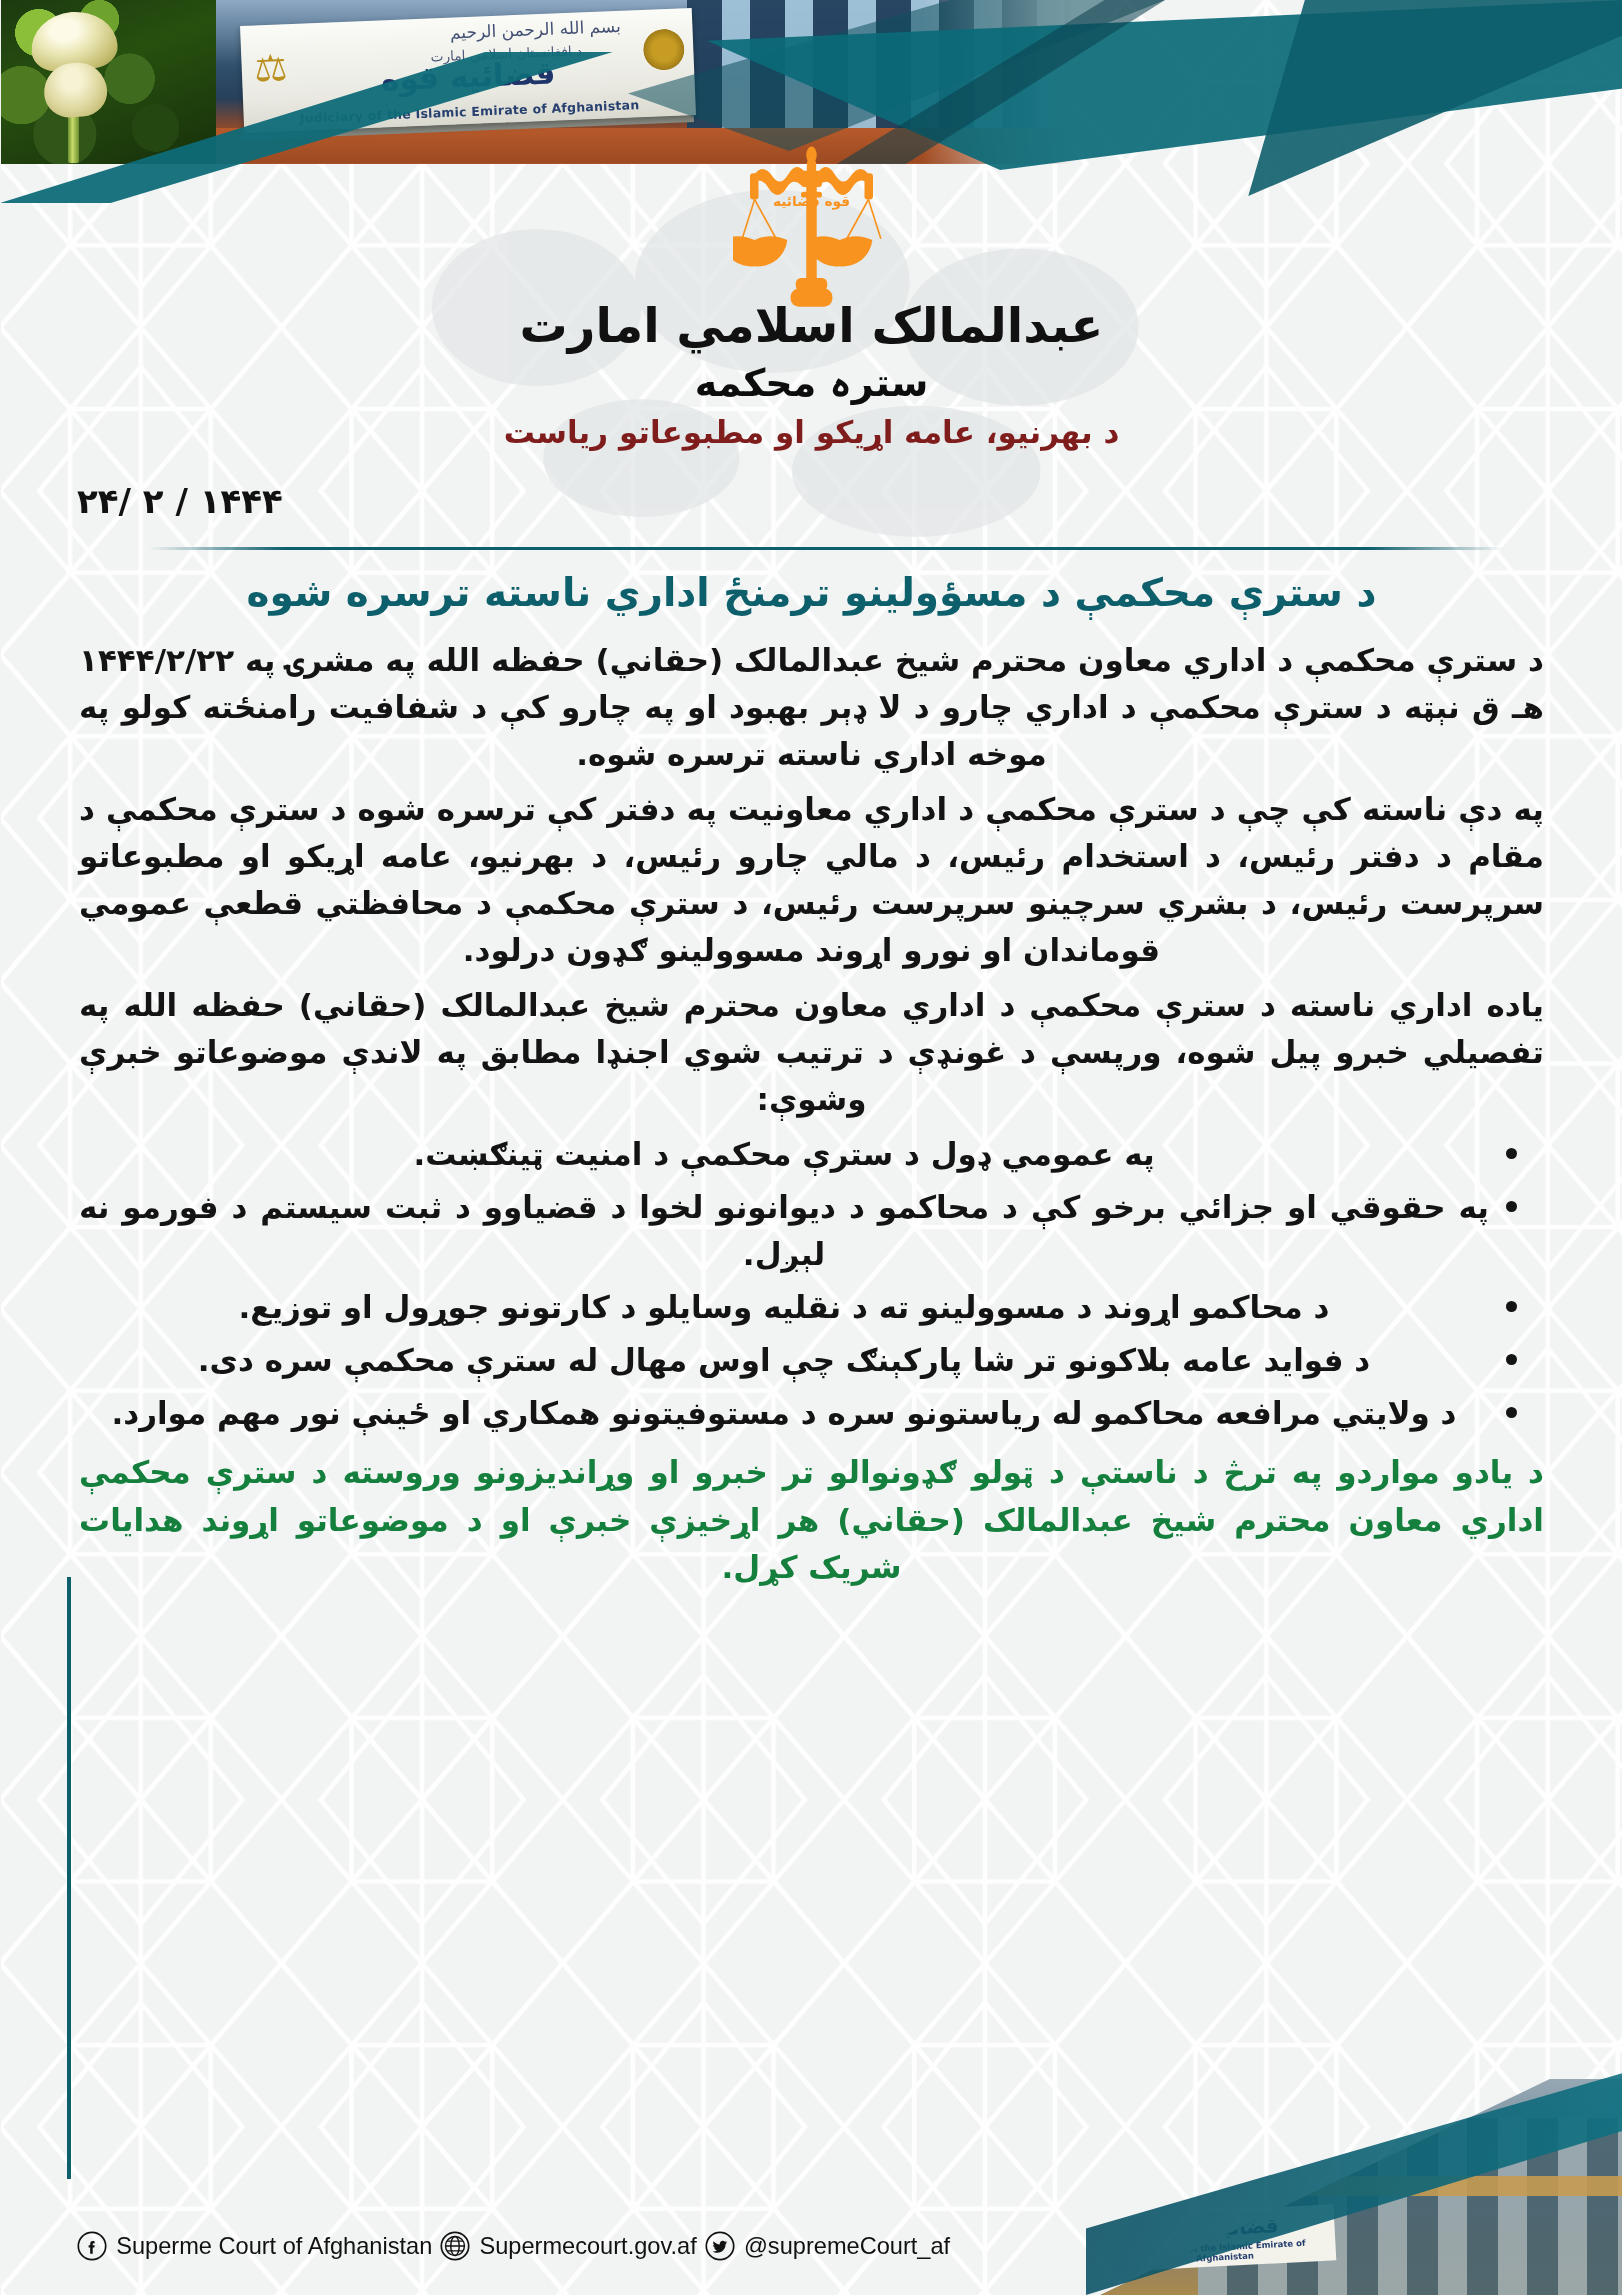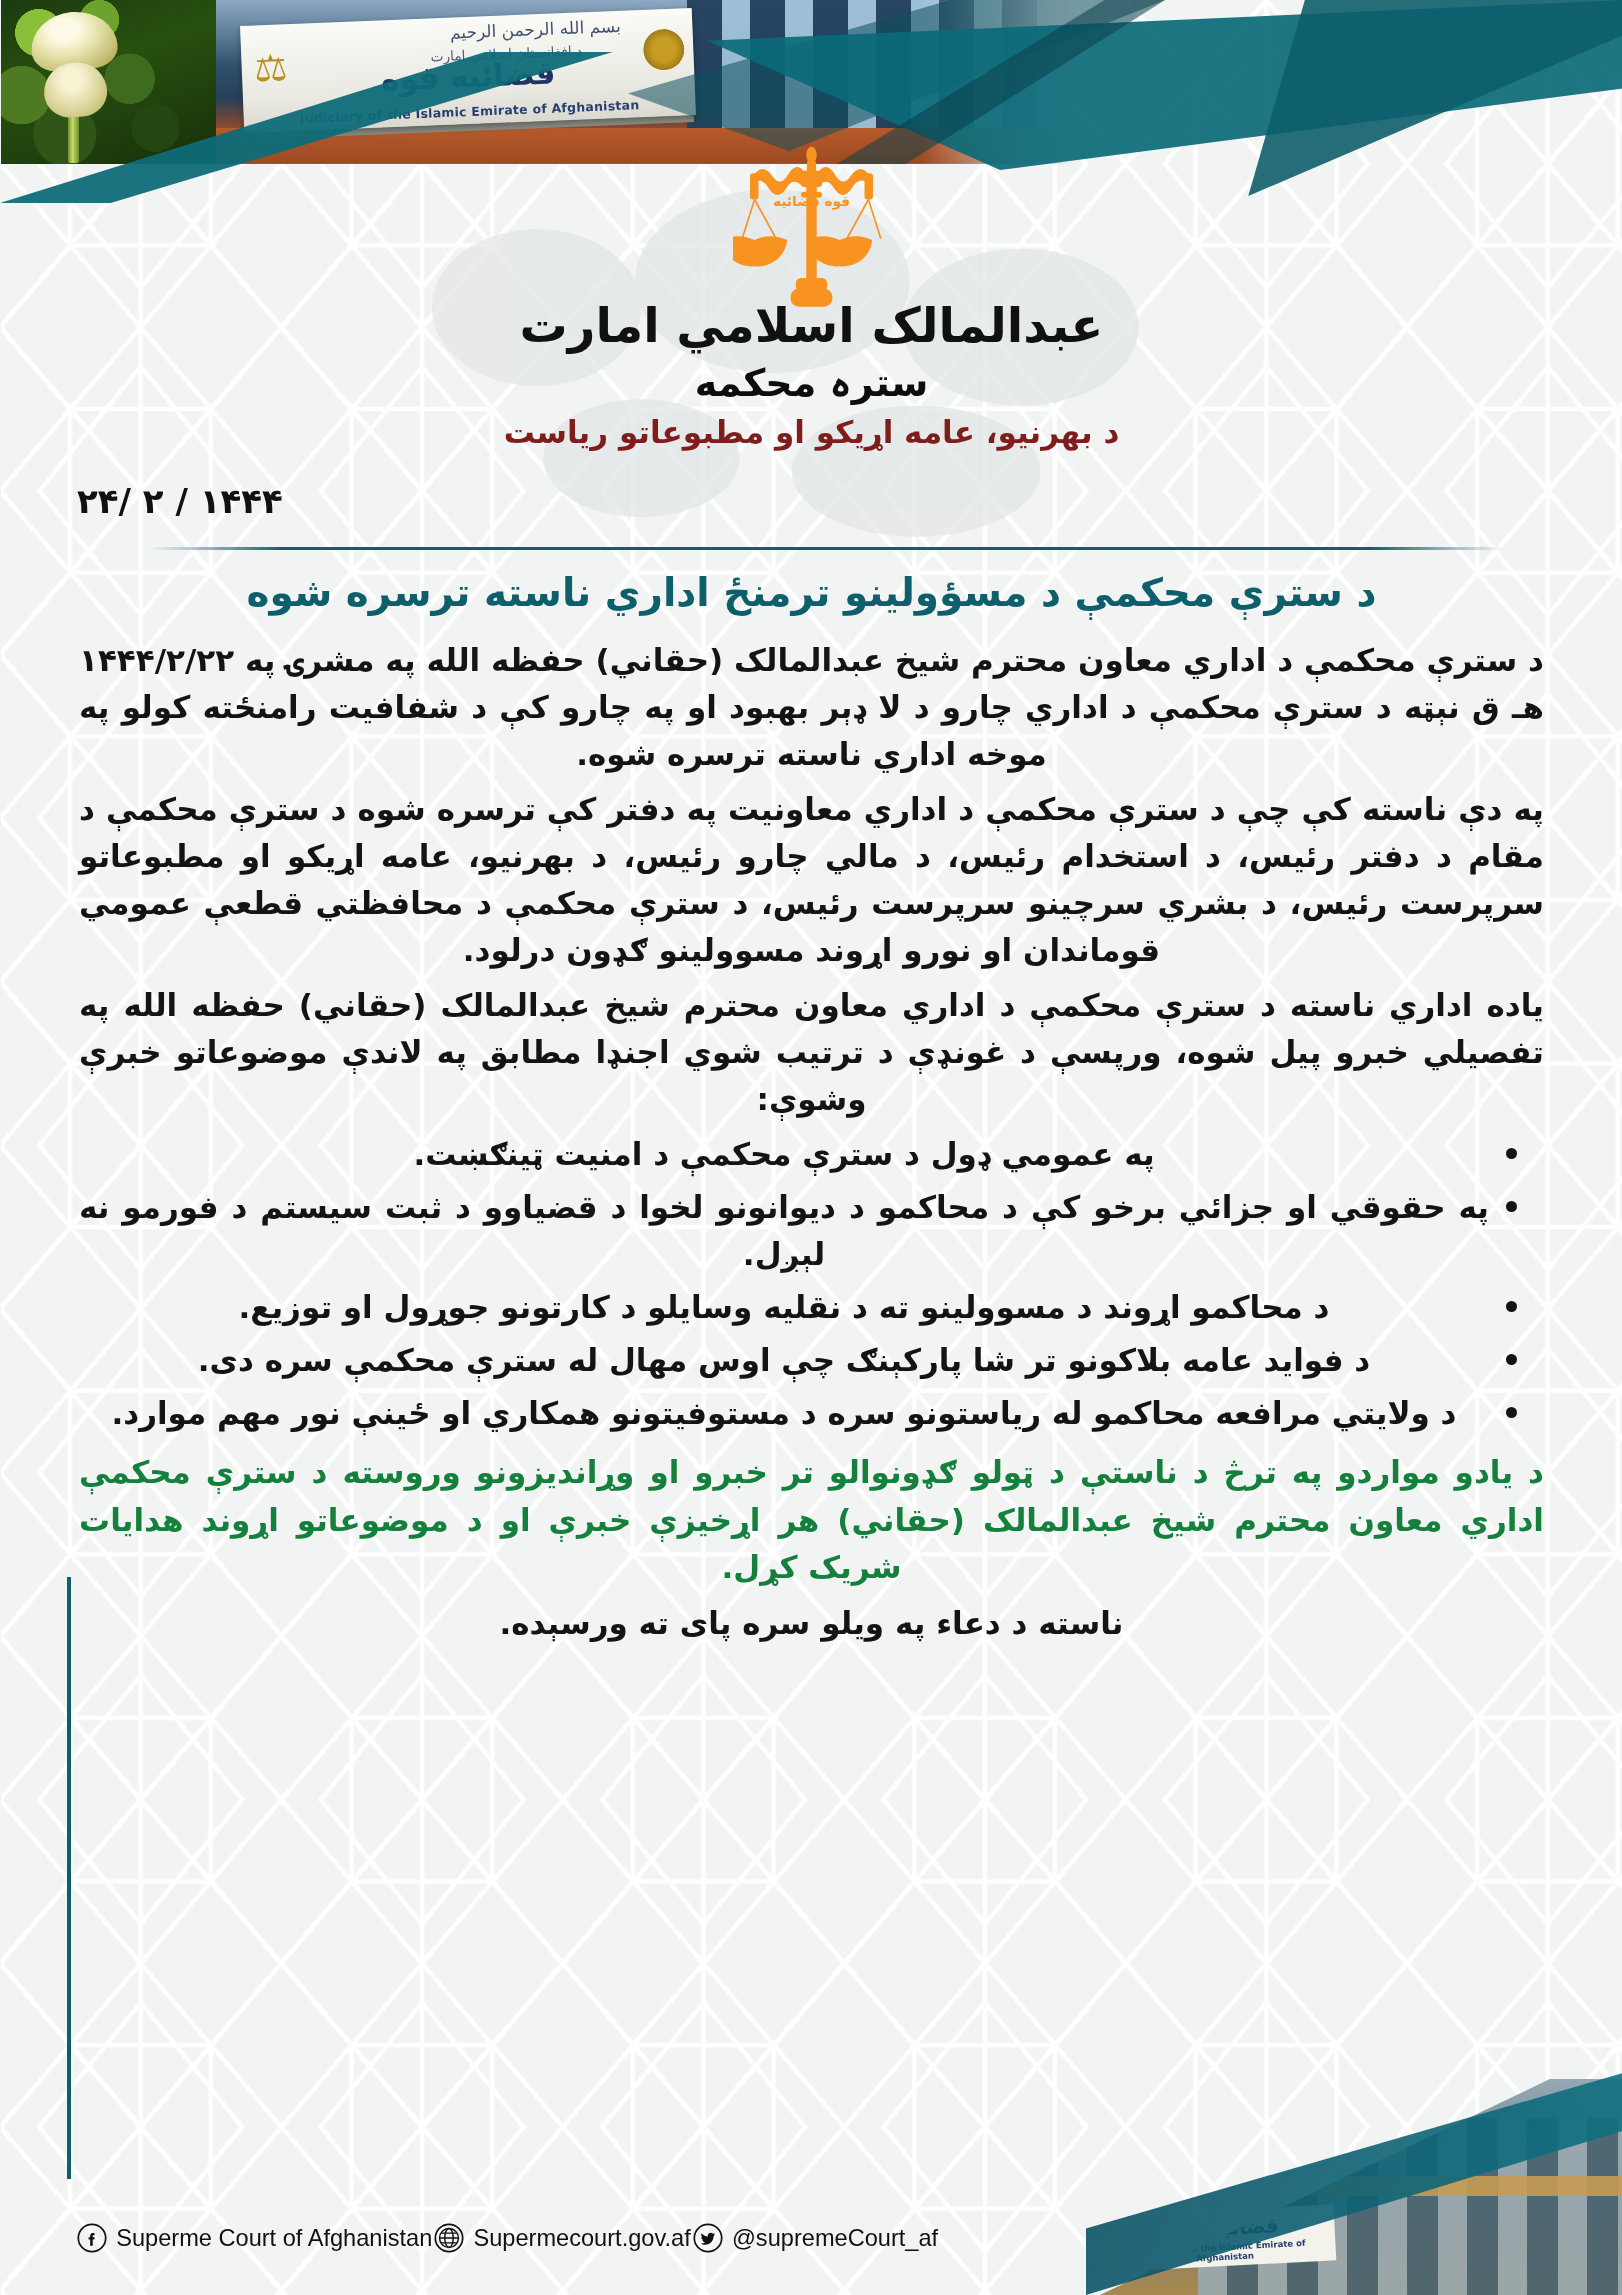--- a/index.html
+++ b/index.html
@@ -259,22 +259,22 @@
   }
 
   
   .vline{
     position:absolute;left:67px;top:1577px;width:3.9px;height:602px;
     background:#0d5f6c;
   }
 
   
   .footer{
-    position:absolute;left:77px;bottom:42px;
-    display:flex;align-items:center;gap:2px;
+    position:absolute;left:77px;bottom:34px;
+    display:flex;align-items:center;gap:8px;
     direction:ltr;
   }
   .fitem{display:flex;align-items:center;gap:9.2px;}
   .fitem span.lbl{
     font-size:23.6px;color:#111;
     font-family:"Liberation Sans",sans-serif;
     white-space:nowrap;
   }
   .ficon{
     width:30px;height:30px;flex:0 0 30px;
@@ -384,21 +384,20 @@
 
     <ul class="bullets">
       <li>په عمومي ډول د سترې محکمې د امنیت ټینګښت.</li>
       <li>په حقوقي او جزائي برخو کې د محاکمو د دیوانونو لخوا د قضیاوو د ثبت سیستم د فورمو نه لېږل.</li>
       <li>د  محاکمو اړوند د مسوولینو  ته د نقلیه وسایلو د کارتونو جوړول او توزیع.</li>
       <li>د فواید عامه بلاکونو تر شا پارکېنګ چې اوس مهال له سترې محکمې سره دی.</li>
       <li>د ولایتي مرافعه محاکمو له ریاستونو سره د مستوفیتونو همکاري او ځینې نور مهم موارد.</li>
     </ul>
 
     <p class="closing">د یادو مواردو په ترڅ د ناستې د ټولو ګډونوالو تر خبرو او وړاندیزونو وروسته د سترې محکمې اداري معاون محترم شیخ عبدالمالک (حقاني) هر اړخیزې خبرې او د موضوعاتو اړوند هدایات شریک کړل.</p>
-    <p class="final">ناسته د دعاء په ویلو سره پای ته ورسېده.</p>
   </div>
 
   <div class="vline"></div>
 
   <div class="bottom-photo">
     <div class="bottom-photo-bg"></div>
     <div class="bp-windows"></div>
     <div class="bp-band"></div>
     <div class="bp-sign">
       <div class="bp-sign-txt">قضائیه قوه</div>

